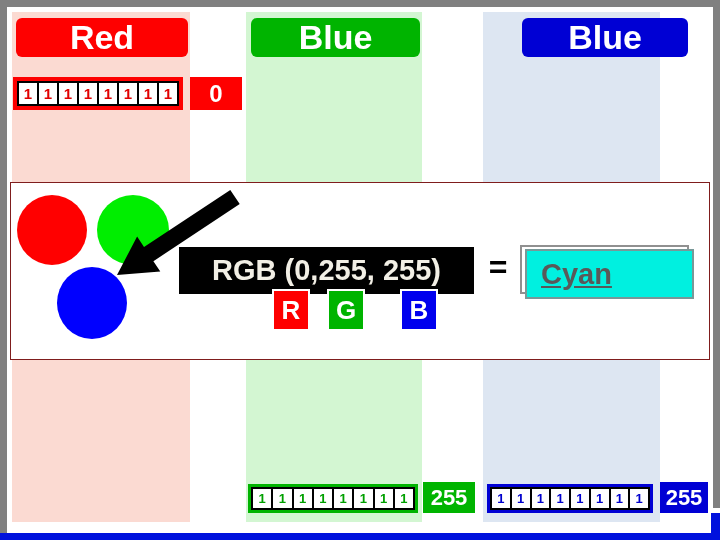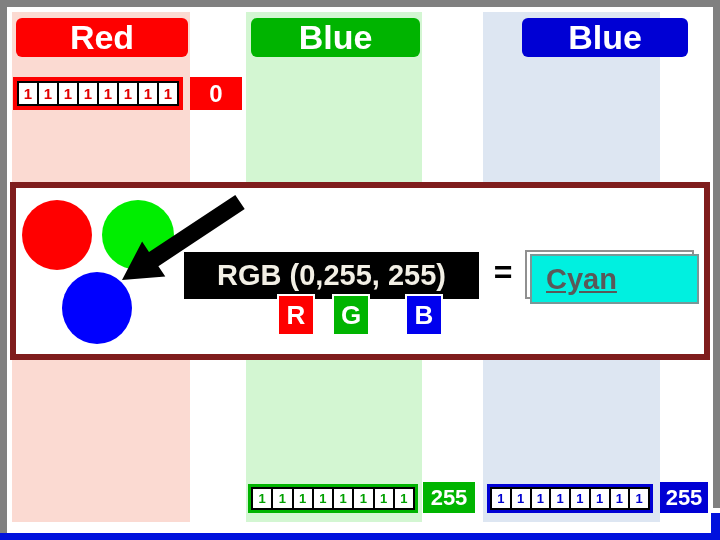--- a/index.html
+++ b/index.html
@@ -54,21 +54,21 @@
     z-index:2; color:#ffffff;
     display:flex; align-items:center; justify-content:center;
   }
   .valuebox.red   { left:190px; top:77px;  width:52px; height:33px; background:#fe0000; font-size:24px; }
   .valuebox.green { left:423px; top:482px; width:52px; height:31px; background:#00b400; font-size:22px; }
   .valuebox.blue  { left:660px; top:482px; width:48px; height:31px; background:#0000d4; font-size:22px; }
 
   
   .panel {
     left:10px; top:182px; width:700px; height:178px;
-    background:#ffffff; border:6px solid #7f1d1d; z-index:10;padding-left:39px;
+    background:#ffffff; border:1px solid #7f1d1d; z-index:10;padding-left:39px;
   }
   .circle { border-radius:50%; }
   .circle.red   { left:6px;  top:12px; width:70px; height:70px; background:#ff0000; }
   .circle.green { left:86px; top:12px; width:72px; height:70px; background:#00ee00; }
   .circle.blue  { left:46px; top:84px; width:70px; height:72px; background:#0000ff; }
 
   .arrow-svg { left:0; top:0; width:260px; height:170px; }
 
   .rgb-box {
     left:168px; top:64px; width:295px; height:47px; background:#000000;

